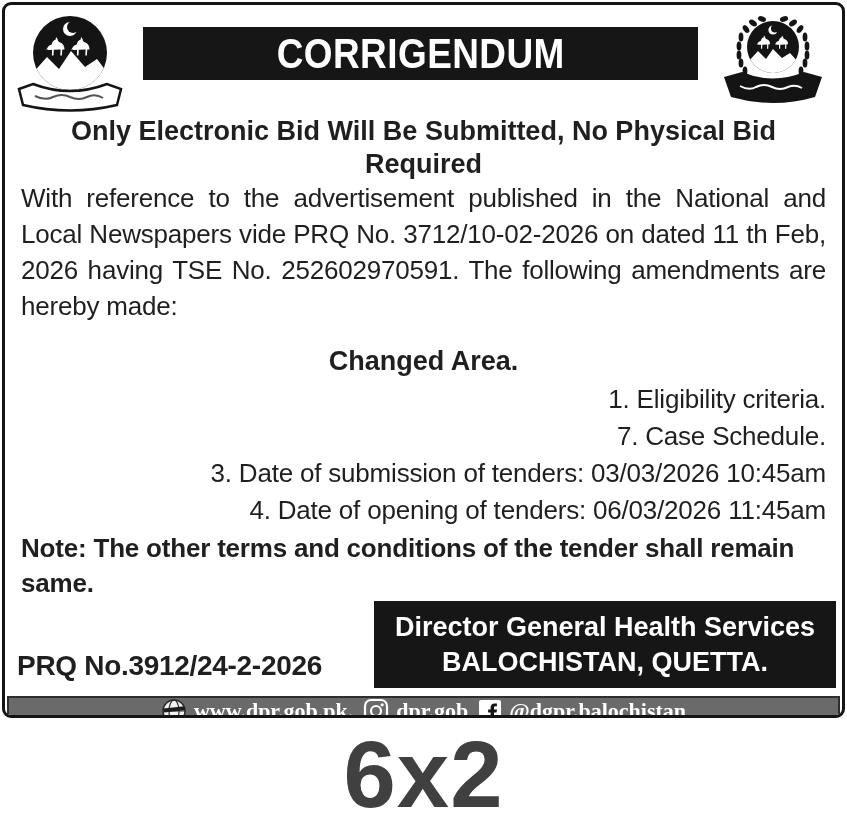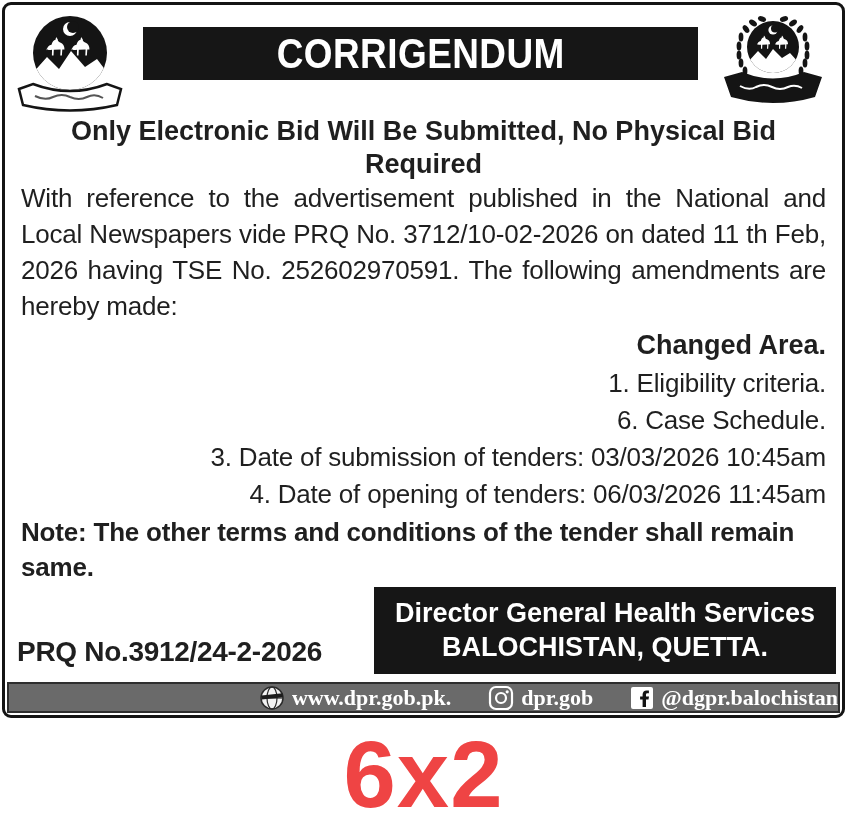--- a/index.html
+++ b/index.html
@@ -55,24 +55,24 @@
     font-size: 27px;
     line-height: 1.22;
   }
   .body-par {
     font-size: 26px;
     line-height: 1.38;
     text-align: justify;
     letter-spacing: -0.2px;
   }
   .section-heading {
-    text-align: right;
+    text-align: center;
     font-weight: bold;
     font-size: 27px;
-    margin: 6px 0 4px 0;
+    margin: 22px 0 4px 0;
   }
   .list-item {
     font-size: 26px;
     line-height: 1.42;
     letter-spacing: -0.2px;
     text-align: right;
   }
   .note {
     font-weight: bold;
     font-size: 26px;
@@ -103,37 +103,37 @@
     padding: 9px 16px;
     width: 462px;
   }
   .footer-bar {
     margin: 2px 2px 2px 2px;
     height: 31px;
     background: #6a6a6a;
     border: 2px solid #2e2e2e;
     display: flex;
     align-items: center;
-    justify-content: flex-end;
-    gap: 29px;
+    justify-content: center;
+    gap: 2px;
     color: #ffffff;
     font-family: "Liberation Serif", serif;
     font-weight: bold;
     font-size: 22px;
     white-space: nowrap;
   }
   .footer-item { display: flex; align-items: center; gap: 7px; }
   .footer-item + .footer-item { margin-left: 8px; }
   .size-label {
     text-align: center;
     font-weight: bold;
     font-size: 94px;
     line-height: 1.0;
     margin-top: 10px;
-    color: #ef4444;
+    color: #404040;
     letter-spacing: 1px;
   }
   svg { display: block; }
 </style>
 </head>
 <body>
 
 <div class="ad-frame">
 
   <div class="header-row">
@@ -209,21 +209,21 @@
     <div class="subtitle">
       <div>Only Electronic Bid Will Be Submitted, No Physical Bid</div>
       <div>Required</div>
     </div>
 
     <p class="body-par">With reference to the advertisement published in the National and Local Newspapers vide PRQ No. 3712/10-02-2026 on dated 11 th Feb, 2026 having TSE No. 252602970591. The following amendments are hereby made:</p>
 
     <div class="section-heading">Changed Area.</div>
 
     <div class="list-item">1. Eligibility criteria.</div>
-    <div class="list-item">6. Case Schedule.</div>
+    <div class="list-item">7. Case Schedule.</div>
     <div class="list-item">3. Date of submission of tenders: 03/03/2026 10:45am</div>
     <div class="list-item">4. Date of opening of tenders: 06/03/2026 11:45am</div>
 
     <div class="note">Note: The other terms and conditions of the tender shall remain same.</div>
   </div>
 
   <div class="bottom-row">
     <div class="prq-no">PRQ No.3912/24-2-2026</div>
     <div class="signature-box">
       <div>Director General Health Services</div>

